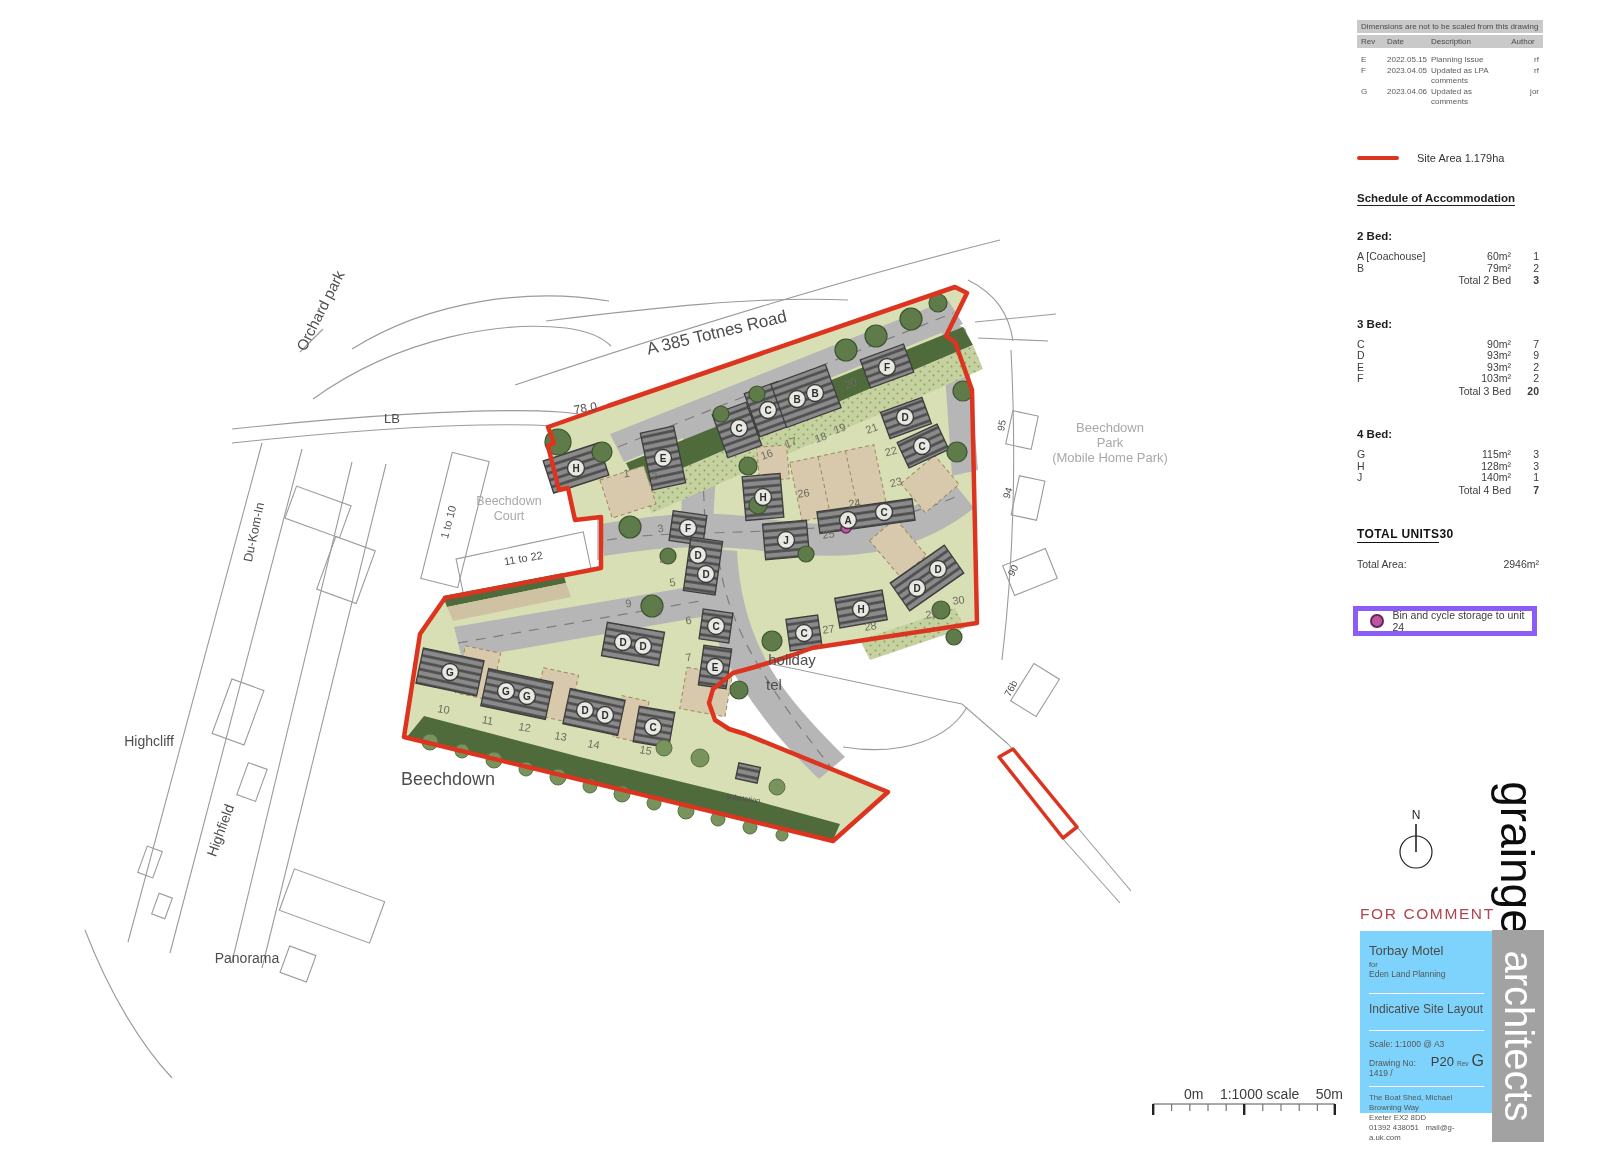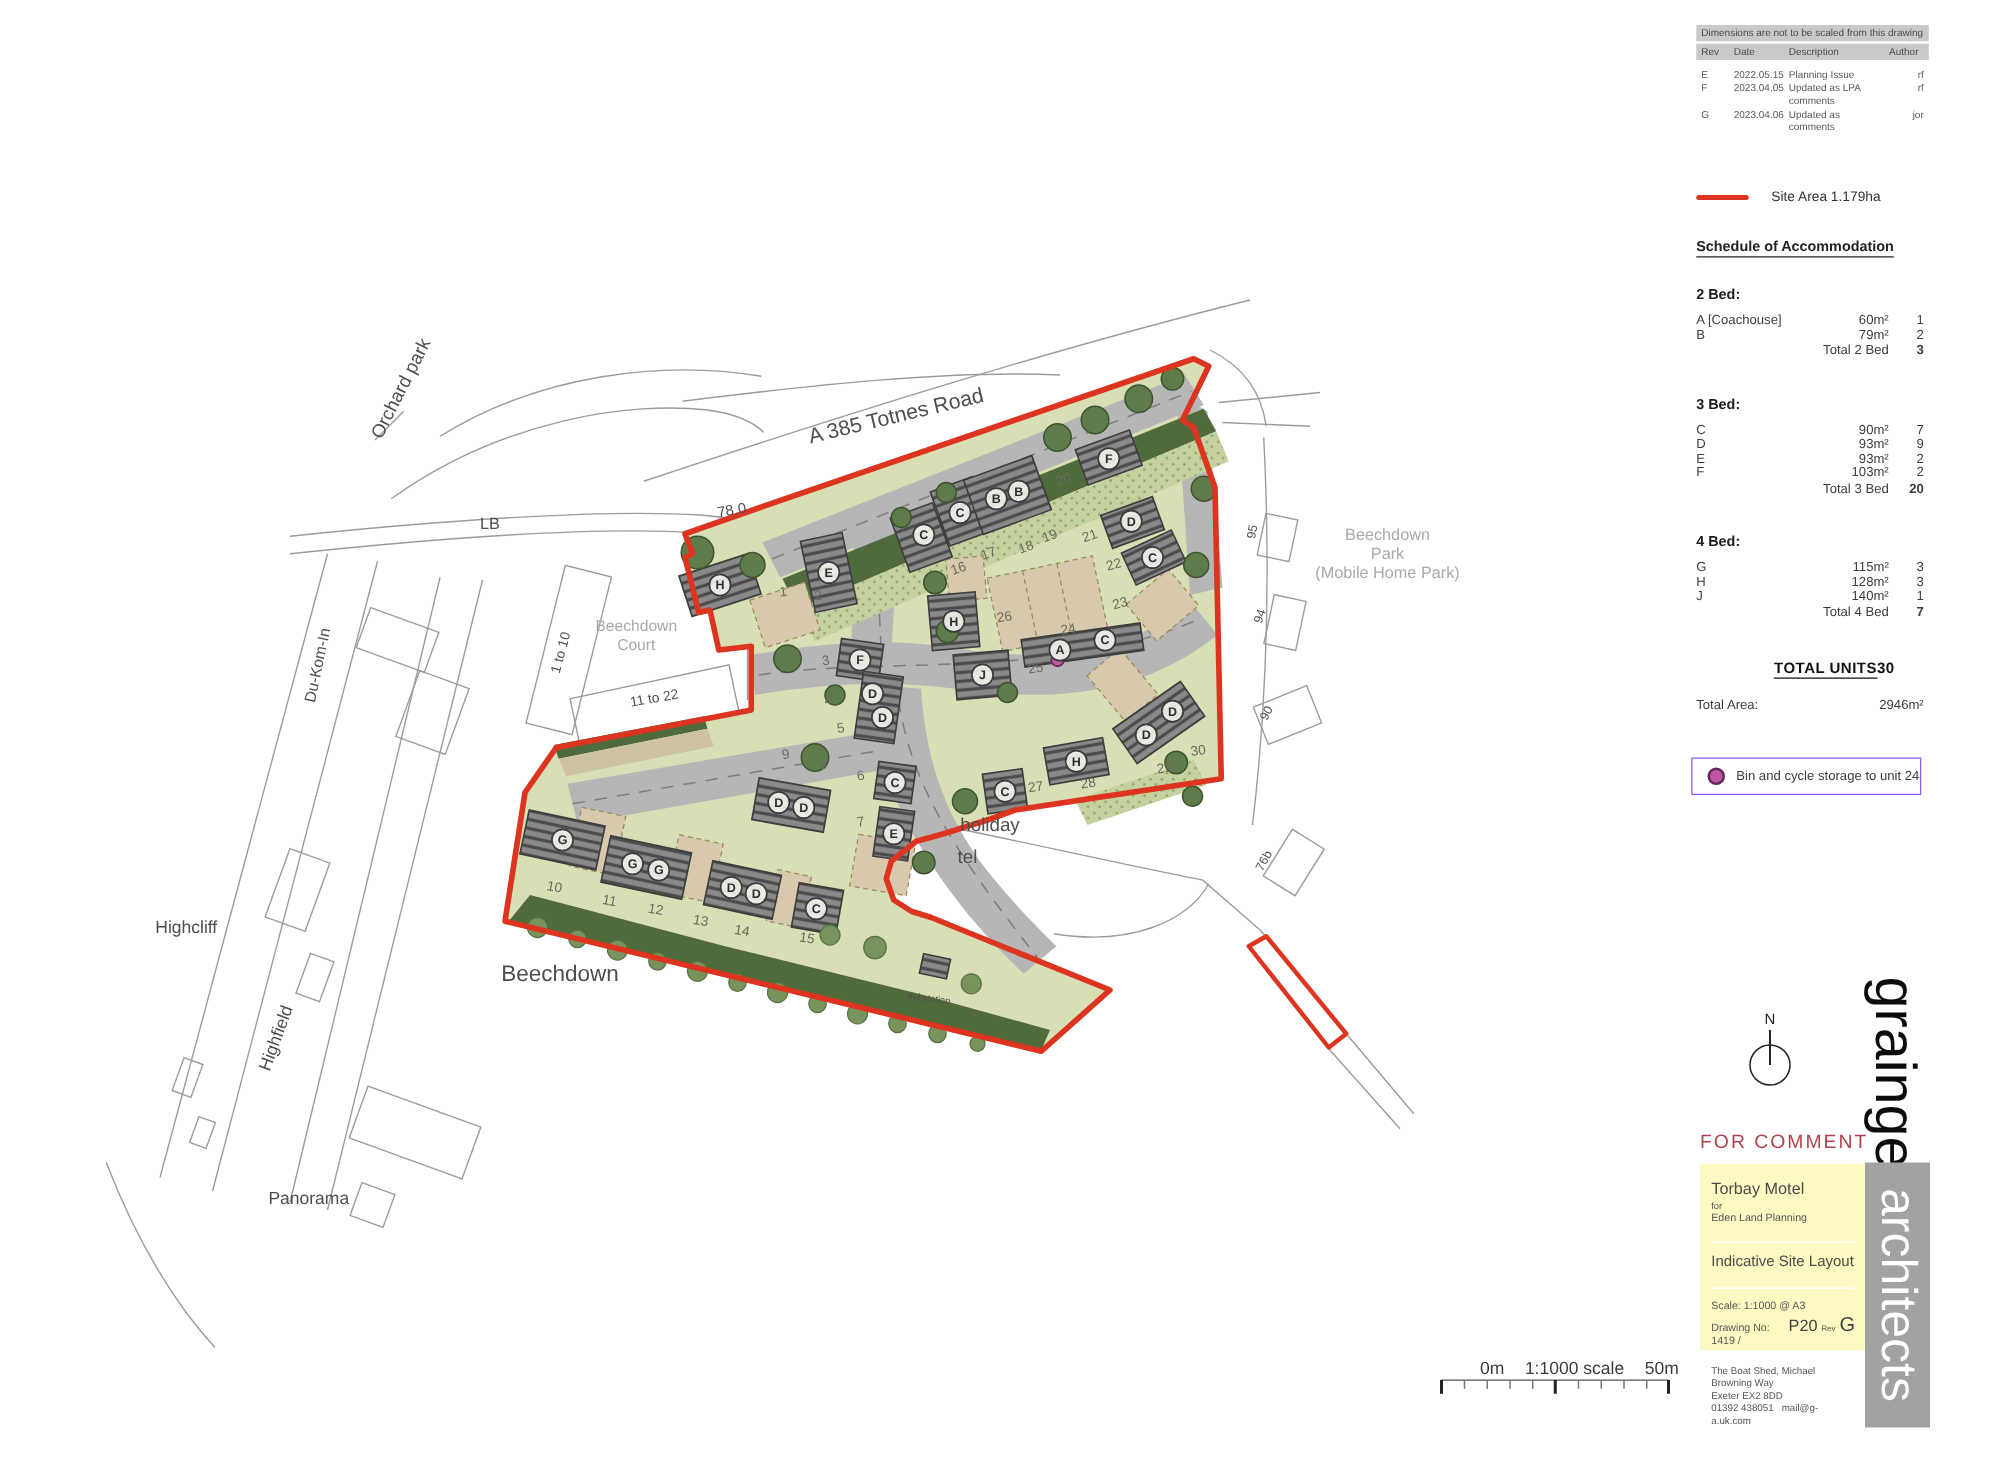--- a/index.html
+++ b/index.html
@@ -25,36 +25,36 @@
   .sched-title{position:absolute;top:172px;left:0;font-size:11.5px;font-weight:bold;color:#222;
                border-bottom:1.2px solid #222;padding-bottom:1px;}
   .sched-body{position:absolute;top:210px;left:0;right:4px;font-size:10.5px;color:#3d3d3d;}
   .g-head{font-size:11.5px;font-weight:bold;color:#1e1e1e;margin:0 0 9px 0;}
   .g-row{display:grid;grid-template-columns:1fr 58px 28px;line-height:11.5px;}
   .g-row .a{text-align:right;}
   .g-row .c{text-align:right;}
   .g-row.total{margin-top:1px;}
   .g-row.total .c{font-weight:bold;}
   .group{margin-bottom:31px;}
-  .totals-units{display:flex;justify-content:center;margin-top:6px;font-size:12px;
-                font-weight:bold;color:#111;letter-spacing:.4px;margin-left:39px;}
+  .totals-units{display:flex;justify-content:flex-start;margin-top:6px;font-size:12px;
+                font-weight:bold;color:#111;letter-spacing:.4px;}
   .totals-units .lbl{border-bottom:1.6px solid #111;padding-bottom:1px;}
   .totals-area{display:flex;justify-content:space-between;margin-top:15px;font-size:10.5px;color:#3d3d3d;}
 
-  .bin-box{position:absolute;top:586px;left:-4px;width:184px;height:30px;border:1px solid #8b5cf6;
+  .bin-box{position:absolute;top:586px;left:-4px;width:184px;height:30px;border:5px solid #8b5cf6;
            display:flex;align-items:center;gap:9px;padding-left:12px;box-sizing:border-box;}
   .bin-dot{width:10px;height:10px;border-radius:50%;background:#bf55a1;border:2px solid #64295a;}
   .bin-label{font-size:10.5px;color:#3d3d3d;}
 
   
   .north{position:absolute;left:1396px;top:808px;width:40px;text-align:center;}
   .north .n{font-size:12px;color:#222;}
   .for-comment{position:absolute;left:1360px;top:905px;font-size:15.5px;letter-spacing:1.6px;
                color:#b2434e;}
-  .title-block{position:absolute;left:1360px;top:931px;width:133px;height:149px;background:#fef9c3;
+  .title-block{position:absolute;left:1360px;top:931px;width:133px;height:182px;background:#7dd3fc;
                box-sizing:border-box;padding:12px 9px 0 9px;color:#565656;}
   .tb-project{font-size:13px;color:#4b4b4b;}
   .tb-for{font-size:7.5px;margin-top:2px;}
   .tb-client{font-size:8.5px;}
   .tb-div{border:none;border-top:1.5px solid #fff;margin:14px 0 8px 0;}
   .tb-title{font-size:12px;color:#4b4b4b;}
   .tb-scale{font-size:8.5px;margin-top:4px;}
   .tb-drawing{display:flex;align-items:baseline;gap:3px;margin-top:3px;}
   .tb-drawing .sm{font-size:8.5px;}
   .tb-drawing .big{font-size:13px;color:#3f3f3f;}

